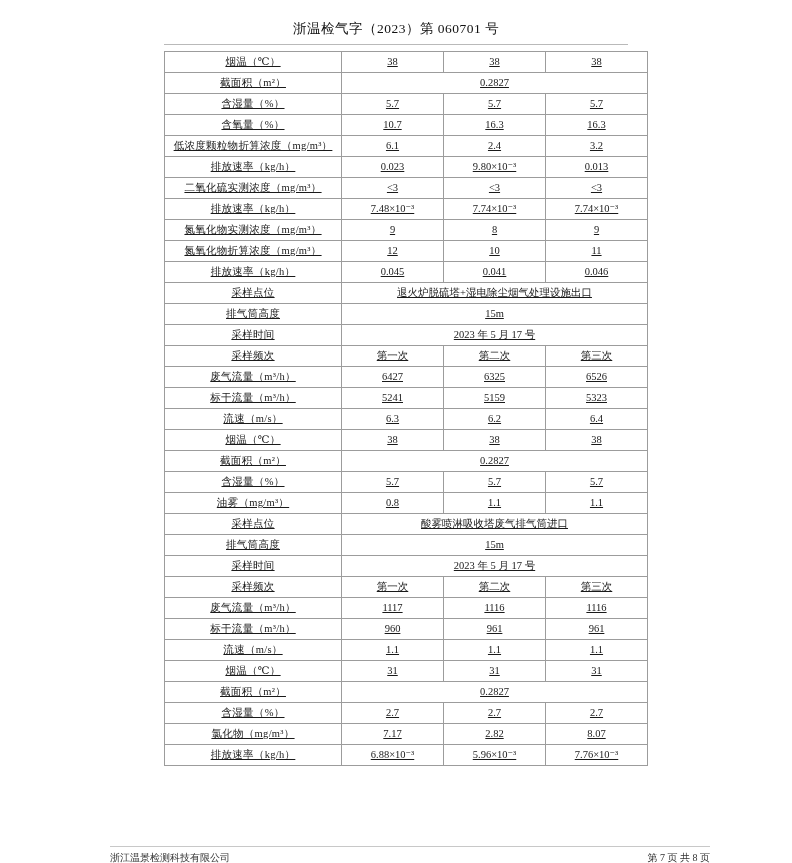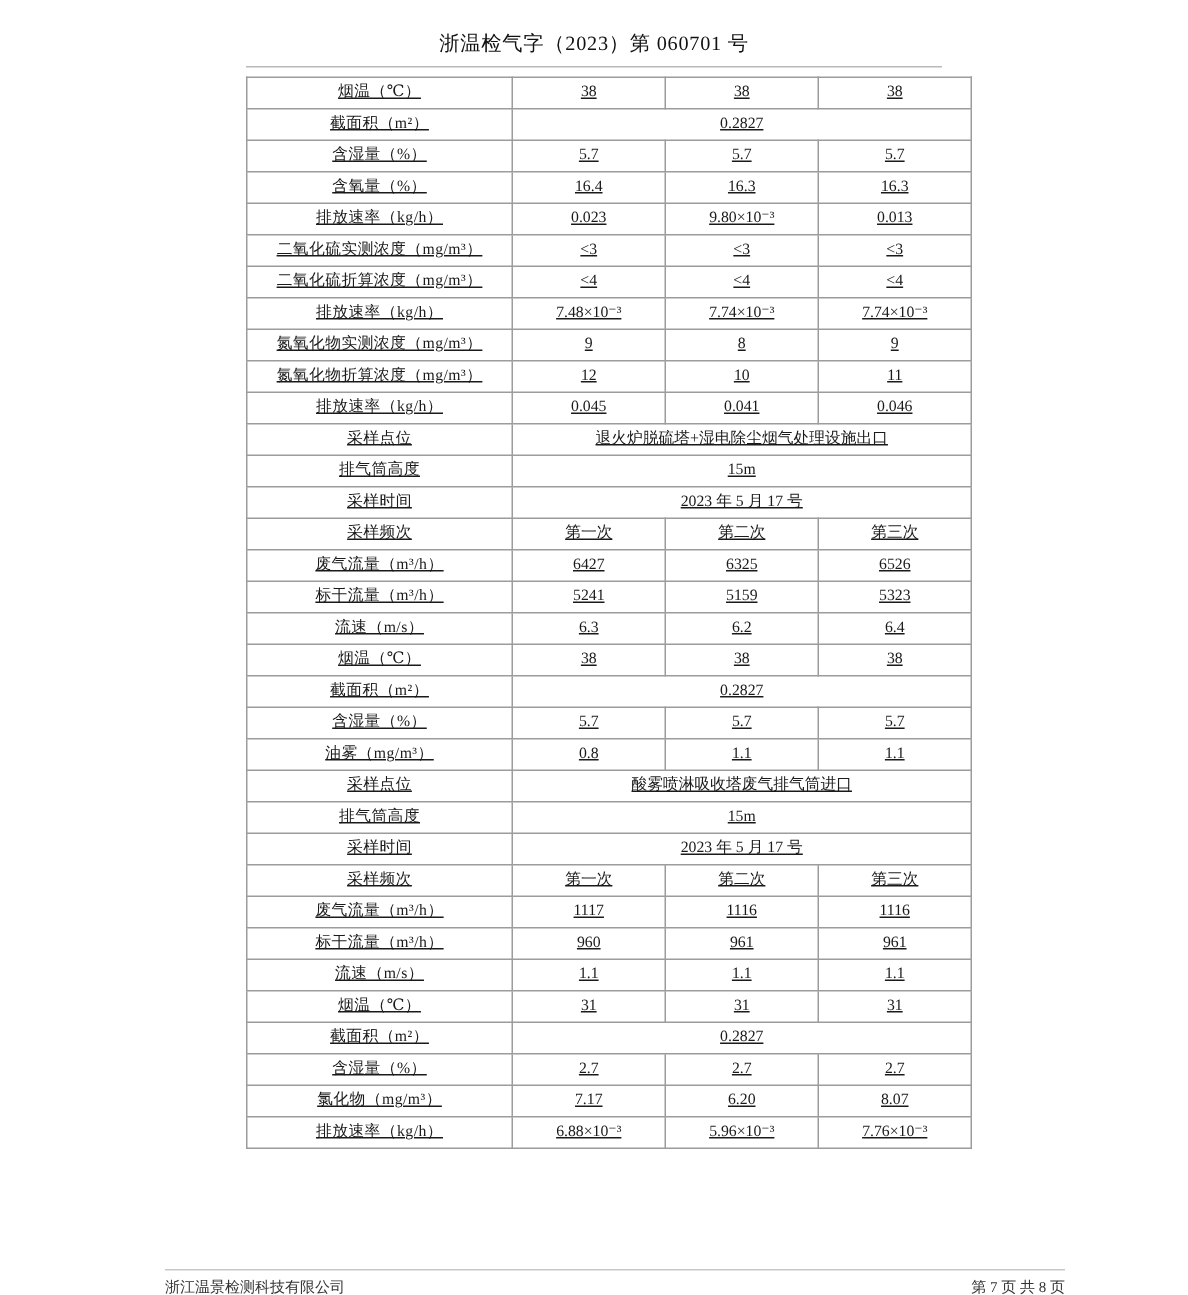--- a/index.html
+++ b/index.html
@@ -112,43 +112,43 @@
             <td class="val" colspan="3">0.2827</td>
           </tr>
           <tr>
             <td class="label">含湿量（%）</td>
             <td class="val">5.7</td>
             <td class="val">5.7</td>
             <td class="val">5.7</td>
           </tr>
           <tr>
             <td class="label">含氧量（%）</td>
-            <td class="val">16.4</td>
+            <td class="val">10.7</td>
             <td class="val">16.3</td>
             <td class="val">16.3</td>
+          </tr>
+          <tr>
+            <td class="label">低浓度颗粒物折算浓度（mg/m³）</td>
+            <td class="val">6.1</td>
+            <td class="val">2.4</td>
+            <td class="val">3.2</td>
           </tr>
           <tr>
             <td class="label">排放速率（kg/h）</td>
             <td class="val">0.023</td>
             <td class="val">9.80×10⁻³</td>
             <td class="val">0.013</td>
           </tr>
           <tr>
             <td class="label">二氧化硫实测浓度（mg/m³）</td>
             <td class="val">&lt;3</td>
             <td class="val">&lt;3</td>
             <td class="val">&lt;3</td>
           </tr>
           <tr>
-            <td class="label">二氧化硫折算浓度（mg/m³）</td>
-            <td class="val">&lt;4</td>
-            <td class="val">&lt;4</td>
-            <td class="val">&lt;4</td>
-          </tr>
-          <tr>
             <td class="label">排放速率（kg/h）</td>
             <td class="val">7.48×10⁻³</td>
             <td class="val">7.74×10⁻³</td>
             <td class="val">7.74×10⁻³</td>
           </tr>
           <tr>
             <td class="label">氮氧化物实测浓度（mg/m³）</td>
             <td class="val">9</td>
             <td class="val">8</td>
             <td class="val">9</td>
@@ -271,21 +271,21 @@
           </tr>
           <tr>
             <td class="label">含湿量（%）</td>
             <td class="val">2.7</td>
             <td class="val">2.7</td>
             <td class="val">2.7</td>
           </tr>
           <tr>
             <td class="label">氯化物（mg/m³）</td>
             <td class="val">7.17</td>
-            <td class="val">6.20</td>
+            <td class="val">2.82</td>
             <td class="val">8.07</td>
           </tr>
           <tr>
             <td class="label">排放速率（kg/h）</td>
             <td class="val">6.88×10⁻³</td>
             <td class="val">5.96×10⁻³</td>
             <td class="val">7.76×10⁻³</td>
           </tr>
         </tbody>
     </table>

